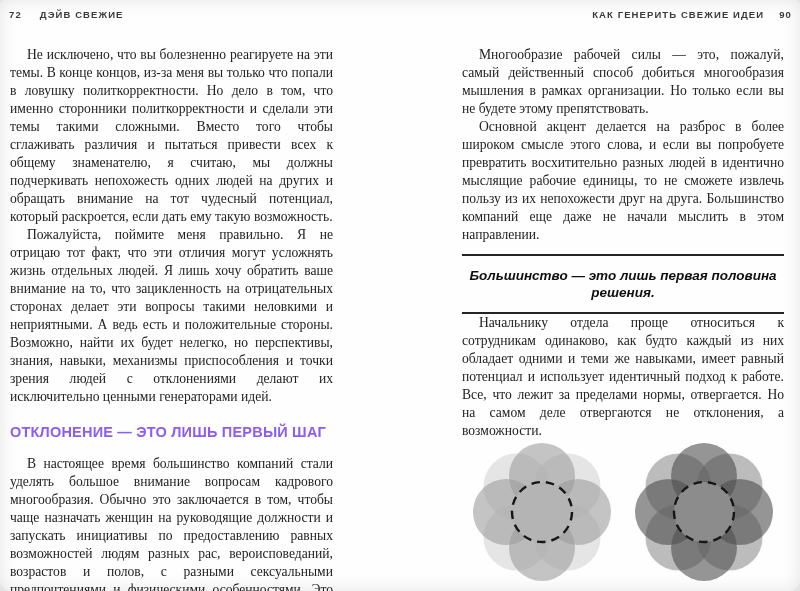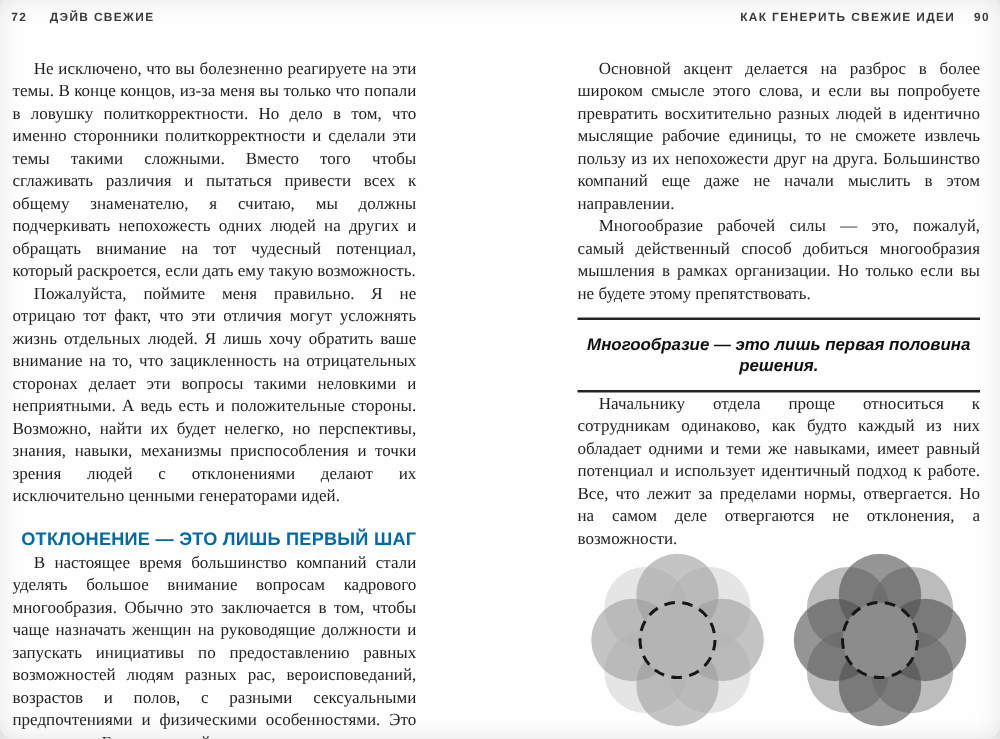--- a/index.html
+++ b/index.html
@@ -25,23 +25,23 @@
   .running-head.right{right:8px;gap:15px;}
   .col{
     position:absolute;top:46px;
     font-size:13.6px;line-height:18px;
     text-align:justify;color:#222;
   }
   .col-left{left:10px;width:323px;}
   .col-right{left:462px;width:322px;}
   p.body{margin:0;text-indent:17px;}
   .section-heading{
-    margin:17px 0 0;
+    margin:17px 0 14px;
     font:700 14.5px/18px "Liberation Sans",sans-serif;
-    letter-spacing:0.2px;color:#0369a1;text-align:right;
+    letter-spacing:0.2px;color:#8b5cf6;text-align:left;
   }
   .callout{
     margin-top:10px;
     border-top:2px solid #242424;
     border-bottom:2px solid #242424;
     padding:11px 2px;
     text-align:center;
     font:italic 700 13.5px/17px "Liberation Sans",sans-serif;
     color:#101010;
   }
@@ -67,24 +67,24 @@
   </div>
 
   <div class="col col-left">
     <p class="body">Не исключено, что вы болезненно реагируете на эти темы. В конце концов, из-за меня вы только что попали в ловушку политкорректности. Но дело в том, что именно сторонники политкорректности и сделали эти темы такими сложными. Вместо того чтобы сглаживать различия и пытаться привести всех к общему знаменателю, я считаю, мы должны подчеркивать непохожесть одних людей на других и обращать внимание на тот чудесный потенциал, который раскроется, если дать ему такую возможность.</p>
     <p class="body">Пожалуйста, поймите меня правильно. Я не отрицаю тот факт, что эти отличия могут усложнять жизнь отдельных людей. Я лишь хочу обратить ваше внимание на то, что зацикленность на отрицательных сторонах делает эти вопросы такими неловкими и неприятными. А ведь есть и положительные стороны. Возможно, найти их будет нелегко, но перспективы, знания, навыки, механизмы приспособления и точки зрения людей с отклонениями делают их исключительно ценными генераторами идей.</p>
     <h2 class="section-heading">ОТКЛОНЕНИЕ — ЭТО ЛИШЬ ПЕРВЫЙ ШАГ</h2>
     <p class="body">В настоящее время большинство компаний стали уделять большое внимание вопросам кадрового многообразия. Обычно это заключается в том, чтобы чаще назначать женщин на руководящие должности и запускать инициативы по предоставлению равных возможностей людям разных рас, вероисповеданий, возрастов и полов, с разными сексуальными предпочтениями и физическими особенностями. Это прекрасно. Если в вашей компании до сих пор не внедрено ничего подобного, считайте, что вы отстали от жизни. Но многообразие — это лишь первая половина решения.</p>
   </div>
 
   <div class="col col-right">
+    <p class="body">Многообразие рабочей силы — это, пожалуй, самый действенный способ добиться многообразия мышления в рамках организации. Но только если вы не будете этому препятствовать.</p>
     <p class="body">Основной акцент делается на разброс в более широком смысле этого слова, и если вы попробуете превратить восхитительно разных людей в идентично мыслящие рабочие единицы, то не сможете извлечь пользу из их непохожести друг на друга. Большинство компаний еще даже не начали мыслить в этом направлении.</p>
-    <p class="body">Многообразие рабочей силы — это, пожалуй, самый действенный способ добиться многообразия мышления в рамках организации. Но только если вы не будете этому препятствовать.</p>
 
-    <div class="callout">Многообразие — это лишь первая половина решения.</div>
+    <div class="callout">Большинство — это лишь первая половина решения.</div>
 
     <p class="body after-callout">Начальнику отдела проще относиться к сотрудникам одинаково, как будто каждый из них обладает одними и теми же навыками, имеет равный потенциал и использует идентичный подход к работе. Все, что лежит за пределами нормы, отвергается. Но на самом деле отвергаются не отклонения, а возможности.</p>
 
     <div class="figure">
       <div class="flowers">
 
         <svg class="flower" width="140" height="140" viewBox="0 0 140 140">
           <g>
             <circle class="petal" cx="95.5" cy="44.5" r="33" fill="#d3d3d3"></circle>
             <circle class="petal" cx="95.5" cy="95.5" r="33" fill="#d3d3d3"></circle>

